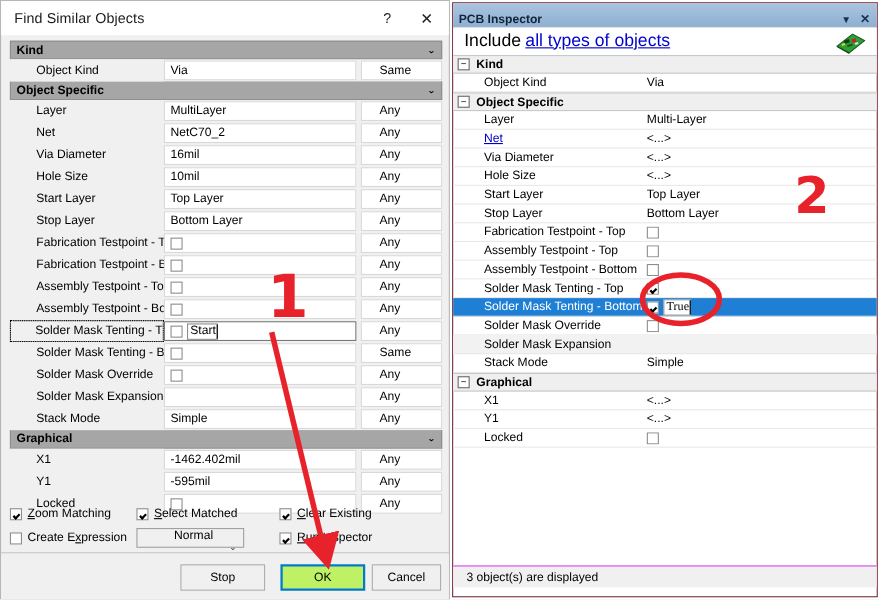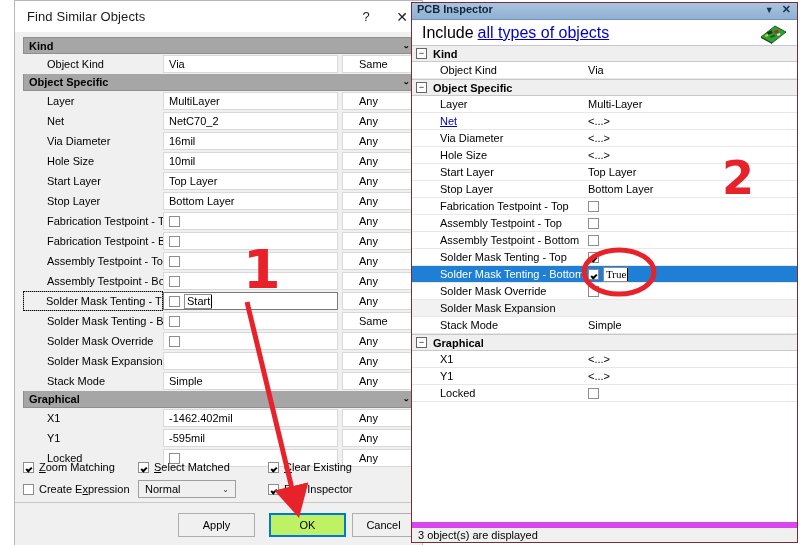--- a/index.html
+++ b/index.html
@@ -9,21 +9,21 @@
     font-family:"Liberation Sans", sans-serif;
     font-size:11px;
     color:#000;
     overflow:hidden;
     position:relative;
   }
   #root{position:relative;width:800px;height:545px;}
 
   
   .dialog{
-    position:absolute;left:14px;top:0;width:409px;height:545px;
+    position:absolute;left:0;top:0;width:409px;height:545px;
     background:#f0f0f0;
     border:1px solid #b6b6b6;
     box-sizing:border-box;
   }
   .dlg-title{
     height:31px;display:flex;align-items:center;
     padding-left:12px;background:#ffffff;
   }
   .dlg-title-text{font-size:13px;color:#1a1a1a;letter-spacing:.1px;}
   .dlg-title-btns{margin-left:auto;display:flex;align-items:center;height:31px;}
@@ -92,21 +92,21 @@
     position:absolute;left:8px;top:455px;width:393px;height:44px;
   }
   .opt-row{display:flex;align-items:center;height:22px;}
   .opt{
     display:flex;align-items:center;gap:5px;font-size:11px;color:#000;white-space:nowrap;
   }
   .opt .u{text-decoration:underline;}
   .sel{
     width:98px;height:18px;border:1px solid #a0a0a0;background:#f0f0f0;
     display:flex;align-items:center;padding-left:6px;box-sizing:border-box;
-    font-size:11px;position:relative;margin-left:10px;
+    font-size:11px;position:relative;margin-left:10px;flex-direction:column;
   }
   .sel .arr{
     margin-left:auto;margin-right:6px;font-size:8px;color:#303030;
   }
   .sep{
     position:absolute;left:0;top:501px;width:407px;height:1px;background:#c8c8c8;
   }
   .btnbar{position:absolute;left:0;top:503px;width:407px;height:41px;background:#f0f0f0;}
   .btn{
     position:absolute;top:9px;height:24px;width:77px;
@@ -115,23 +115,23 @@
     font-size:11px;box-sizing:border-box;
   }
   .btn.primary{border:2px solid #0078d7;background:#bef264;}
 
   
   .panel{
     position:absolute;left:411px;top:2px;width:387px;height:541px;
     background:#ffffff;border:1px solid #7a2b3a;box-sizing:border-box;
   }
   .p-title{
-    height:17px;background:linear-gradient(#a9c4e0,#8fb0d2);
+    height:22px;background:linear-gradient(#a9c4e0,#8fb0d2);
     border-bottom:1px solid #6f93ba;
-    display:flex;align-items:flex-start;padding-left:5px;box-sizing:border-box;
+    display:flex;align-items:flex-end;padding-left:5px;box-sizing:border-box;
     font-weight:bold;font-size:11px;color:#10243a;
   }
   .p-title-btns{margin-left:auto;display:flex;align-items:center;gap:8px;padding-right:6px;}
   .p-tb{font-size:9px;color:#16324f;}
   .p-tb.x{font-size:11px;}
   .p-include{
     height:25px;display:flex;align-items:center;padding-left:10px;
     font-size:16px;background:#fff;position:relative;
   }
   .p-link{color:#0000cc;text-decoration:underline;margin-left:4px;cursor:pointer;}
@@ -153,23 +153,23 @@
     height:17px;display:flex;align-items:center;
     border-bottom:1px solid #e8e8e8;box-sizing:border-box;font-size:11px;
   }
   .p-row.alt{background:#f2f2f2;}
   .p-row.selected{background:#1e7fd4;color:#fff;}
   .p-name{width:172px;padding-left:28px;box-sizing:border-box;white-space:nowrap;overflow:hidden;}
   .p-name.link{color:#0000cc;text-decoration:underline;}
   .p-row.selected .p-name{color:#fff;}
   .p-val{flex:1;padding-left:4px;display:flex;align-items:center;white-space:nowrap;overflow:hidden;}
   .p-status{
-    position:absolute;left:0;bottom:0;width:100%;height:20px;
-    background:#f0f0f0;border-top:6px solid #d946ef;
-    display:flex;align-items:center;padding-left:6px;box-sizing:border-box;
+    position:absolute;left:0;bottom:8px;width:100%;height:20px;
+    background:#f0f0f0;border-top:1px solid #d946ef;
+    display:flex;align-items:center;padding-left:12px;box-sizing:border-box;
     font-size:11px;
   }
 
   
   .anno-num{
     position:absolute;color:#e8222a;font-weight:bold;
     font-family:"DejaVu Sans", sans-serif;
     line-height:1;
   }
   #anno-one{left:243px;top:243px;font-size:54px;}
@@ -406,21 +406,21 @@
           <span class="cb on"></span>
           <span><span class="u">R</span>un Inspector</span>
         </div>
       </div>
     </div>
 
     <div class="sep"></div>
 
     <div class="btnbar">
       <div class="btn" style="left:163px">
-        <span>Apply</span>
+        <span>Stop</span>
       </div>
       <div class="btn primary" style="left:254px">
         <span>OK</span>
       </div>
       <div class="btn" style="left:337px;width:63px">
         <span>Cancel</span>
       </div>
     </div>
   </div>
 

